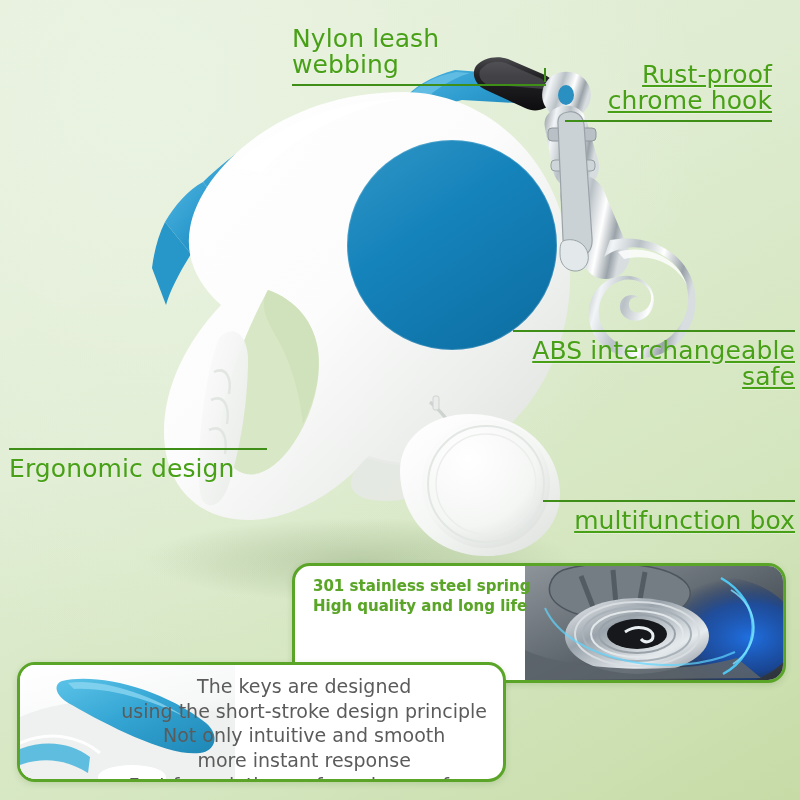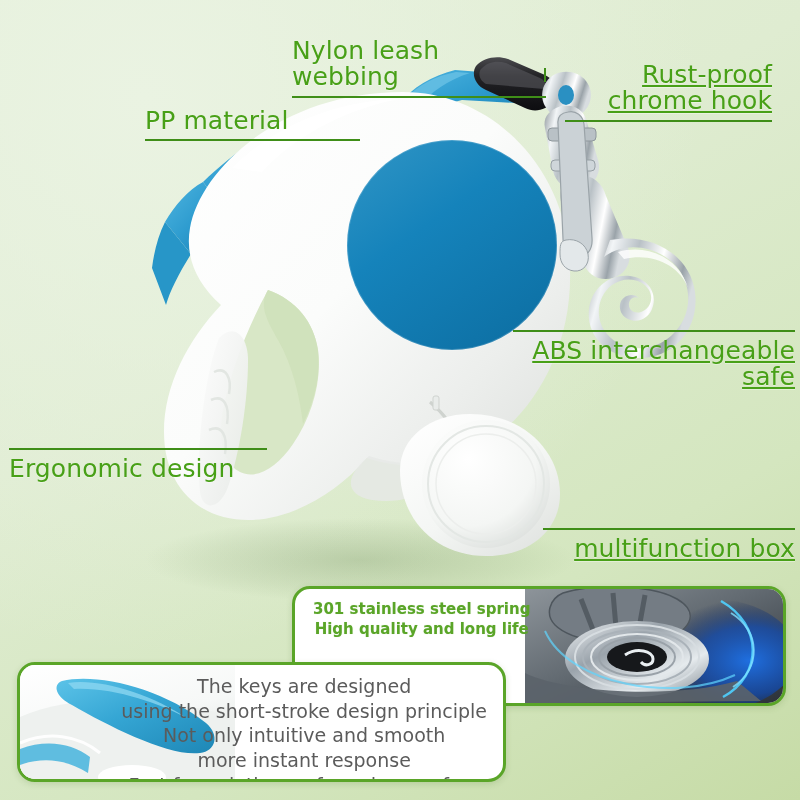--- a/index.html
+++ b/index.html
@@ -40,21 +40,21 @@
   
   .card{
     position:absolute;
     background:#ffffff;
     border:3px solid #5aa528;
     border-radius:18px;
     box-sizing:border-box;
     overflow:hidden;
     box-shadow:0 2px 6px rgba(70,110,40,.18);
   }
-  #card-spring{left:292px;top:586px;width:494px;height:120px;text-align:center;}
+  #card-spring{left:292px;top:563px;width:494px;height:120px;}
   #card-keys{left:17px;top:662px;width:489px;height:120px;z-index:5;}
 
   .spring-text{
     position:absolute;left:18px;top:11px;
     color:#5aa528;font-size:15px;line-height:1.32;font-weight:bold;
     white-space:pre-line;
     text-shadow:0 0 1px rgba(90,165,40,.25);
   }
   .keys-text{
     position:absolute;right:16px;top:9px;
@@ -216,50 +216,46 @@
                C 642 278 624 276 612 285
                C 597 296 594 319 607 334
                C 622 352 652 353 671 336
                C 692 318 694 286 676 266
                C 657 245 624 241 604 257
                Z" fill="url(#gChrome)"></path>
       <path d="M618 252 C 650 243 680 260 688 288 C 680 266 653 252 624 259 Z" fill="#ffffff" opacity="0.8"></path>
     </g>
   </svg>
 
-  <div class="callout below lt" style="left:292px;top:38px;width:254px;">
+  <div class="callout below lt" style="left:292px;top:26px;width:254px;">
     <div class="ctext">Nylon leash webbing</div>
     <div class="rule"></div>
   </div>
   <div style="position:absolute;left:544px;top:68px;width:2px;height:14px;background:#3f8e18;"></div>
 
   <div class="callout below rt" style="left:565px;top:62px;width:207px;">
     <div class="ctext">Rust-proof
 chrome hook</div>
     <div class="rule"></div>
   </div>
   <div style="position:absolute;left:565px;top:113px;width:2px;height:0;"></div>
 
-  <div class="callout below lt" style="left:145px;top:108px;width:215px;">
-    <div class="ctext">PP material</div>
-    <div class="rule"></div>
-  </div>
 
   <div class="callout above rt" style="left:513px;top:330px;width:282px;">
     <div class="rule"></div>
     <div class="ctext">ABS interchangeable
 safe</div>
   </div>
 
   <div class="callout above lt" style="left:9px;top:448px;width:258px;">
     <div class="rule"></div>
     <div class="ctext">Ergonomic design</div>
   </div>
 
-  <div class="callout above rt" style="left:543px;top:528px;width:252px;">
+  <div class="callout above rt" style="left:543px;top:500px;width:252px;">
     <div class="rule"></div>
     <div class="ctext">multifunction box</div>
   </div>
 
   <div class="card" id="card-spring">
     <svg class="spring-photo" viewBox="0 0 258 114" preserveAspectRatio="xMidYMid slice">
       <defs>
         <linearGradient id="sBg" x1="0" y1="0" x2="1" y2="1">
           <stop offset="0%" stop-color="#8d949a"></stop>
           <stop offset="45%" stop-color="#636b72"></stop>

